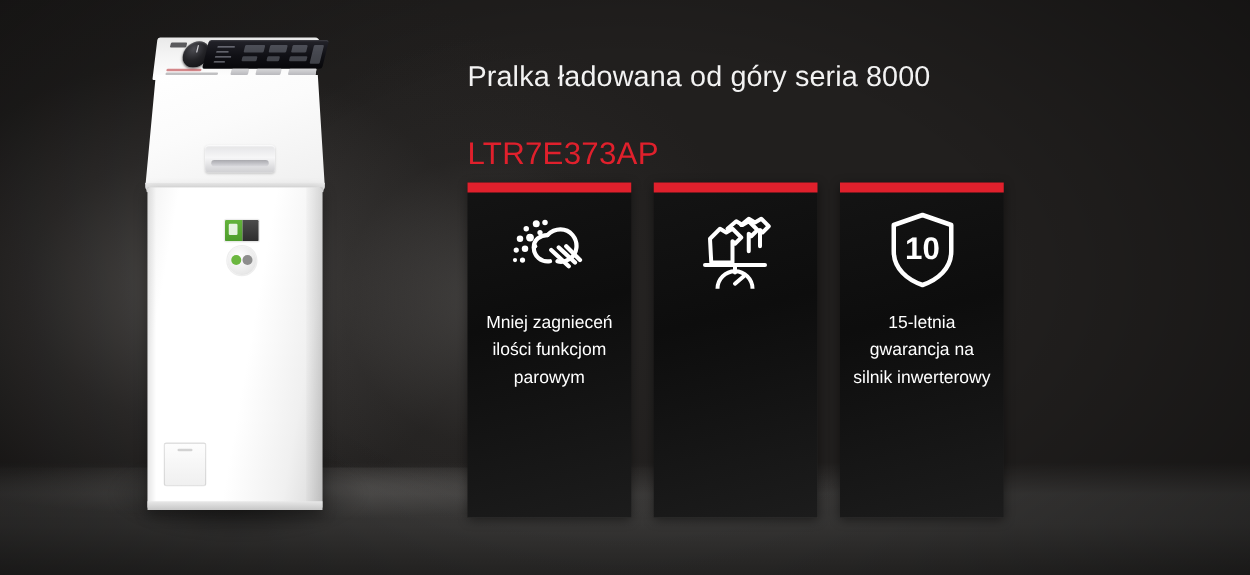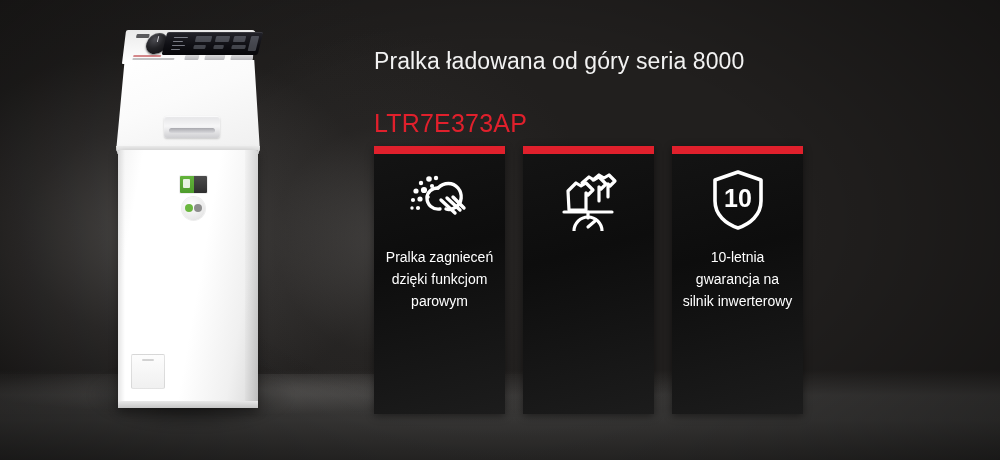--- a/index.html
+++ b/index.html
@@ -299,21 +299,21 @@
             <circle cx="8" cy="21" r="2.6" fill="#fff"></circle>
             <circle cx="16" cy="20" r="3.1" fill="#fff"></circle>
             <circle cx="24" cy="16" r="2.1" fill="#fff"></circle>
             <circle cx="5" cy="30" r="2.1" fill="#fff"></circle>
             <circle cx="12" cy="29" r="2.6" fill="#fff"></circle>
             <circle cx="20" cy="27" r="1.8" fill="#fff"></circle>
             <circle cx="4" cy="38" r="1.7" fill="#fff"></circle>
             <circle cx="10" cy="38" r="2.1" fill="#fff"></circle>
           </svg>
         </div>
-        <div class="card-text">Pralka zagnieceń dzięki funkcjom parowym</div>
+        <div class="card-text">Mniej zagnieceń ilości funkcjom parowym</div>
       </div>
 
       <div class="card">
         <div class="card-bar"></div>
         <div class="card-icon">
           <svg width="64" height="62" viewBox="0 0 64 62" fill="none">
             <g stroke="#fff" stroke-width="3.2" stroke-linejoin="round" stroke-linecap="round">
               <path d="M11 22l8-8 5 3 5-3 7 7-5 5-2-2v17H12z"></path>
               <path d="M25 14l7-6 5 3 5-3 7 7-5 5-2-2v14"></path>
               <path d="M36 11l6-5 5 3 5-3 6 6-5 5-2-2v13"></path>
@@ -327,19 +327,19 @@
       </div>
 
       <div class="card">
         <div class="card-bar"></div>
         <div class="card-icon">
           <svg width="58" height="62" viewBox="0 0 58 62" fill="none">
             <path d="M29 3L6 11v21c0 14 11 23 23 27 12-4 23-13 23-27V11z" stroke="#fff" stroke-width="3.6" stroke-linejoin="round"></path>
             <text x="29" y="38" text-anchor="middle" font-family="Liberation Sans, sans-serif" font-size="25" font-weight="bold" fill="#fff">10</text>
           </svg>
         </div>
-        <div class="card-text">10-letnia gwarancja na silnik inwerterowy</div>
+        <div class="card-text">15-letnia gwarancja na silnik inwerterowy</div>
       </div>
 
 
     </div>
   </div>
 </div>
 
 </body></html>

